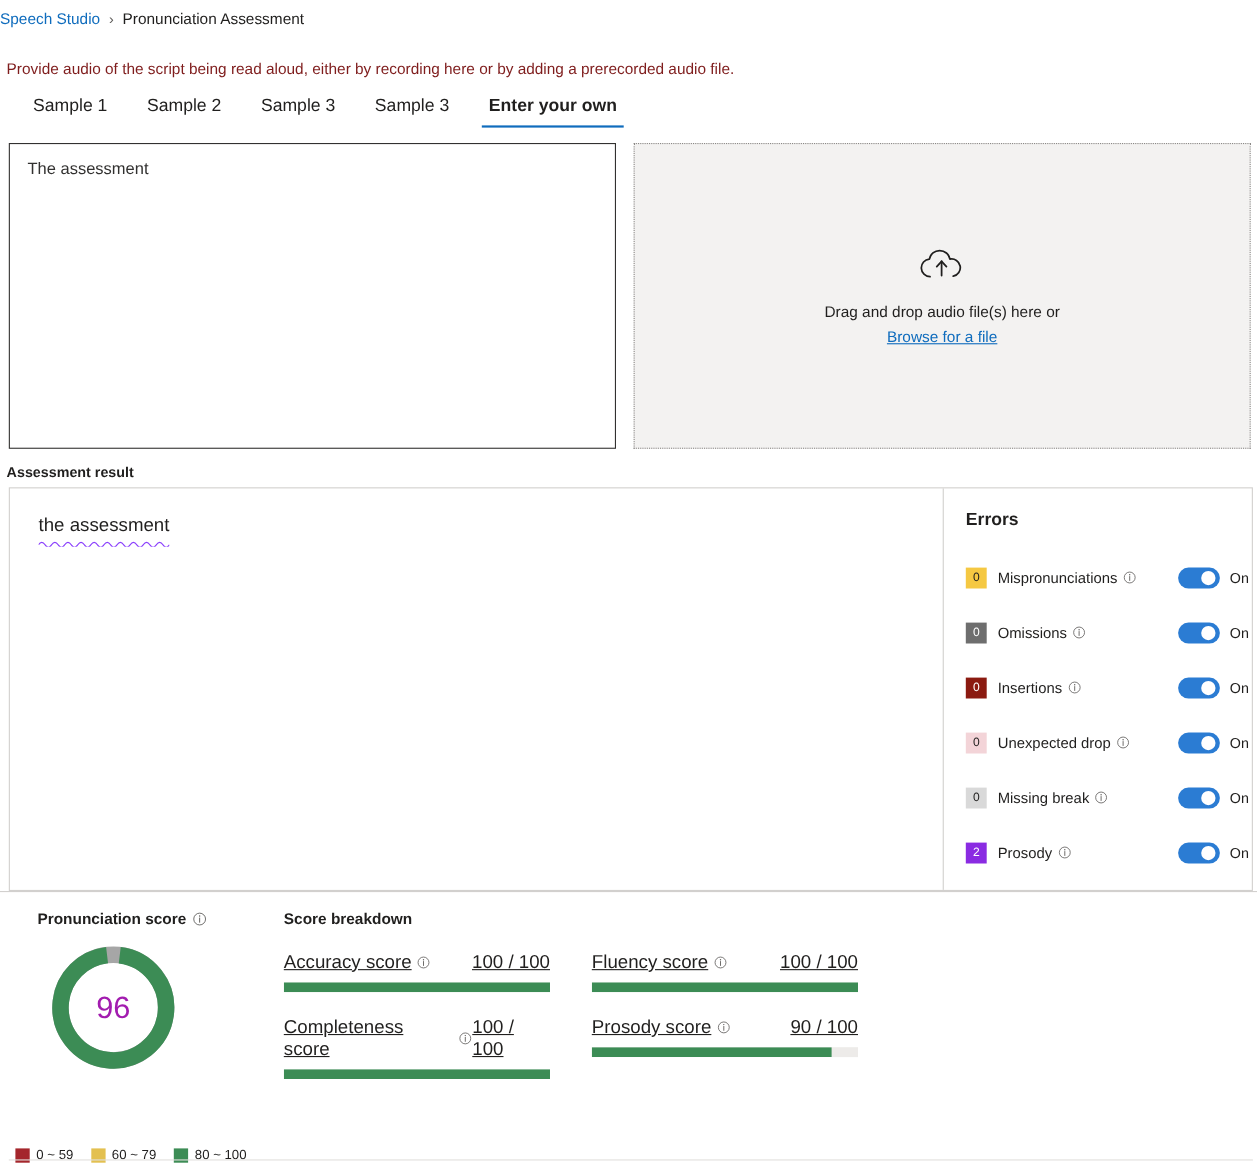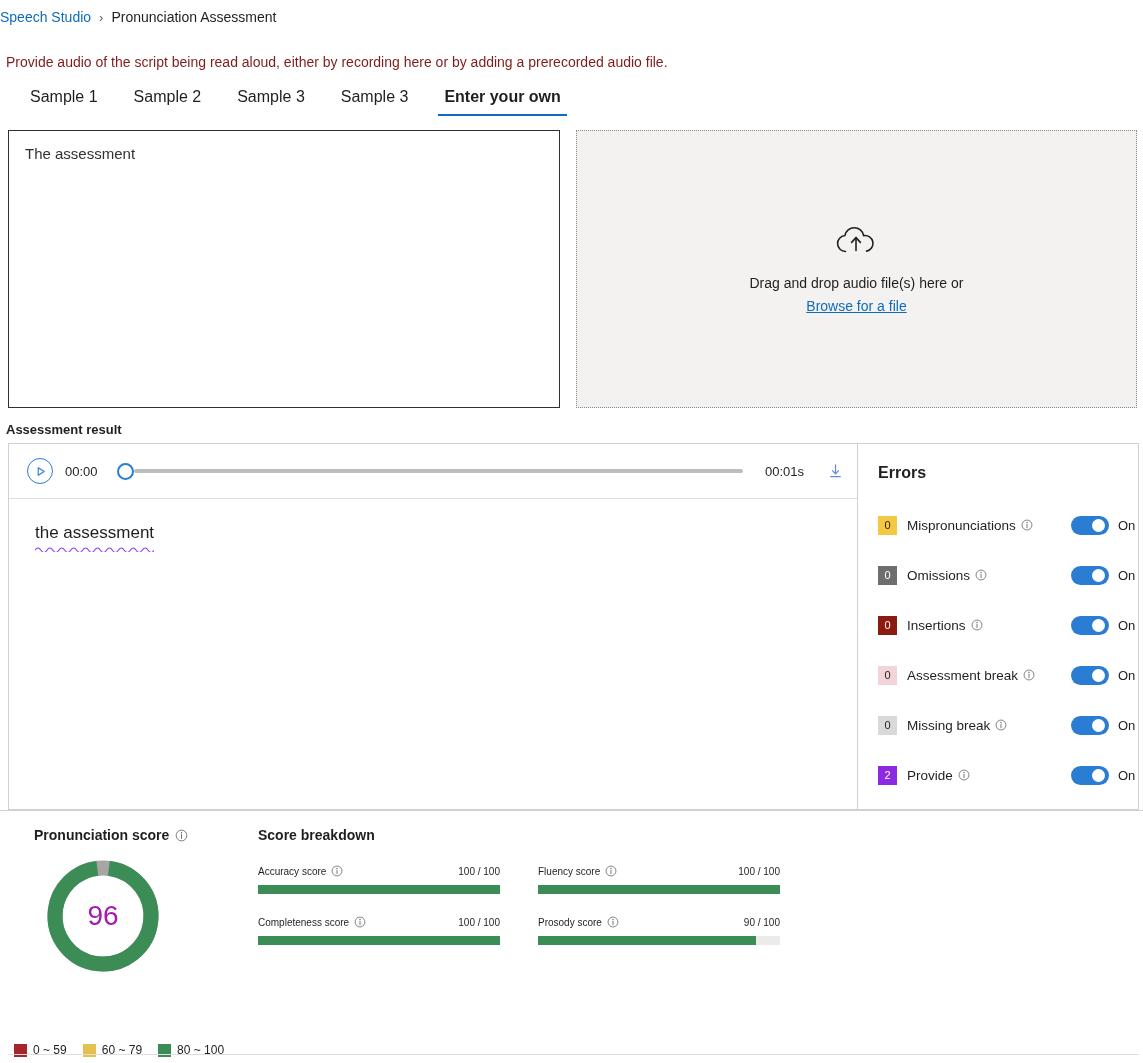--- a/index.html
+++ b/index.html
@@ -349,23 +349,24 @@
   .bd-grid {
     display: grid;
     grid-template-columns: 242px 242px;
     column-gap: 38px;
     row-gap: 22px;
   }
   .bd-head {
     display: flex;
     justify-content: space-between;
     align-items: center;
-    font-size: 10px;
+    font-size: 17px;
     color: #201f1e;
     margin-bottom: 8px;
+    text-decoration: underline;
   }
   .bd-name { display: flex; align-items: center; gap: 5px; }
   .bd-bar {
     height: 9px;
     background: #edebe9;
     width: 100%;
     overflow: hidden;
   }
   .bd-fill { height: 100%; background: #3c8c55; }
 
@@ -426,40 +427,20 @@
       <span class="browse-link">Browse for a file</span>
     </div>
   </div>
 </div>
 
 <div class="section-label">Assessment result</div>
 
 <div class="result-panel">
   <div class="result-left">
 
-    <div class="player">
-      <div class="play-btn">
-        <svg width="11" height="11" viewBox="0 0 12 12" aria-hidden="true">
-          <polygon points="3.5,2 10,6 3.5,10" fill="none" stroke="#2b7cd3" stroke-width="1.2" stroke-linejoin="round"></polygon>
-        </svg>
-      </div>
-      <span class="time-label">00:00</span>
-      <div class="slider-wrap">
-        <div class="thumb"></div>
-        <div class="track"></div>
-      </div>
-      <span class="dur-label">00:01s</span>
-      <span class="dl-btn">
-        <svg width="15" height="16" viewBox="0 0 16 16" aria-hidden="true">
-          <line x1="8" y1="1.5" x2="8" y2="10.5" stroke="#5b8ddb" stroke-width="1.3" stroke-linecap="round"></line>
-          <polyline points="4.8,7.6 8,11 11.2,7.6" fill="none" stroke="#5b8ddb" stroke-width="1.3" stroke-linecap="round" stroke-linejoin="round"></polyline>
-          <line x1="3" y1="14" x2="13" y2="14" stroke="#5b8ddb" stroke-width="1.5" stroke-linecap="round"></line>
-        </svg>
-      </span>
-    </div>
 
     <div class="transcript">
       <span class="word">
         <span>the assessment</span>
         <svg class="squiggle" viewBox="0 0 120 8" preserveAspectRatio="none">
           <path d="M0,6 Q3,1 6,6 T12,6 T18,6 T24,6 T30,6 T36,6 T42,6 T48,6 T54,6 T60,6 T66,6 T72,6 T78,6 T84,6 T90,6 T96,6 T102,6 T108,6 T114,6 T120,6" fill="none" stroke="#8a3ffc" stroke-width="1.1"></path>
         </svg>
       </span>
     </div>
   </div>
@@ -511,21 +492,21 @@
       </span>
       <div class="toggle">
           <span class="knob"></span>
         </div>
       <span class="toggle-label">On</span>
     </div>
 
     <div class="err-row">
       <span class="badge" style="background:#f3d4d8;color:#201f1e">0</span>
       <span class="err-label">
-        <span>Assessment break</span>
+        <span>Unexpected drop</span>
         <svg class="info-ico" width="12" height="12" viewBox="0 0 16 16">
           <circle cx="8" cy="8" r="6.6" fill="none" stroke="#605e5c" stroke-width="1"></circle>
           <circle cx="8" cy="4.6" r="0.85" fill="#605e5c"></circle>
           <line x1="8" y1="6.8" x2="8" y2="11.6" stroke="#605e5c" stroke-width="1.1" stroke-linecap="round"></line>
         </svg>
       </span>
       <div class="toggle">
           <span class="knob"></span>
         </div>
       <span class="toggle-label">On</span>
@@ -543,21 +524,21 @@
       </span>
       <div class="toggle">
           <span class="knob"></span>
         </div>
       <span class="toggle-label">On</span>
     </div>
 
     <div class="err-row">
       <span class="badge" style="background:#8a2be2;color:#ffffff">2</span>
       <span class="err-label">
-        <span>Provide</span>
+        <span>Prosody</span>
         <svg class="info-ico" width="12" height="12" viewBox="0 0 16 16">
           <circle cx="8" cy="8" r="6.6" fill="none" stroke="#605e5c" stroke-width="1"></circle>
           <circle cx="8" cy="4.6" r="0.85" fill="#605e5c"></circle>
           <line x1="8" y1="6.8" x2="8" y2="11.6" stroke="#605e5c" stroke-width="1.1" stroke-linecap="round"></line>
         </svg>
       </span>
       <div class="toggle">
           <span class="knob"></span>
         </div>
       <span class="toggle-label">On</span>

